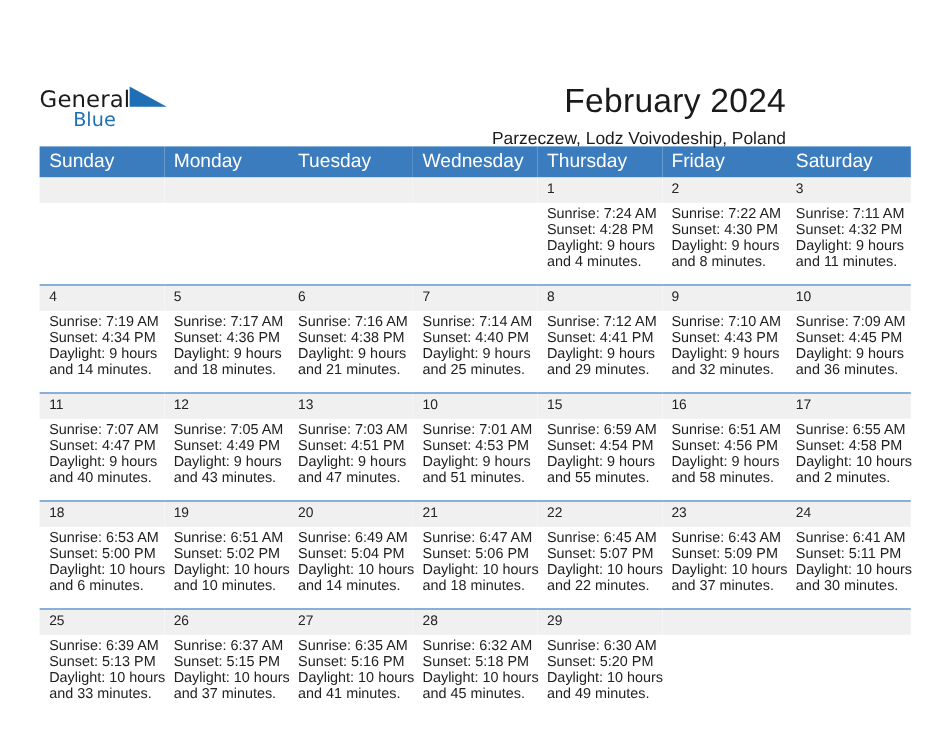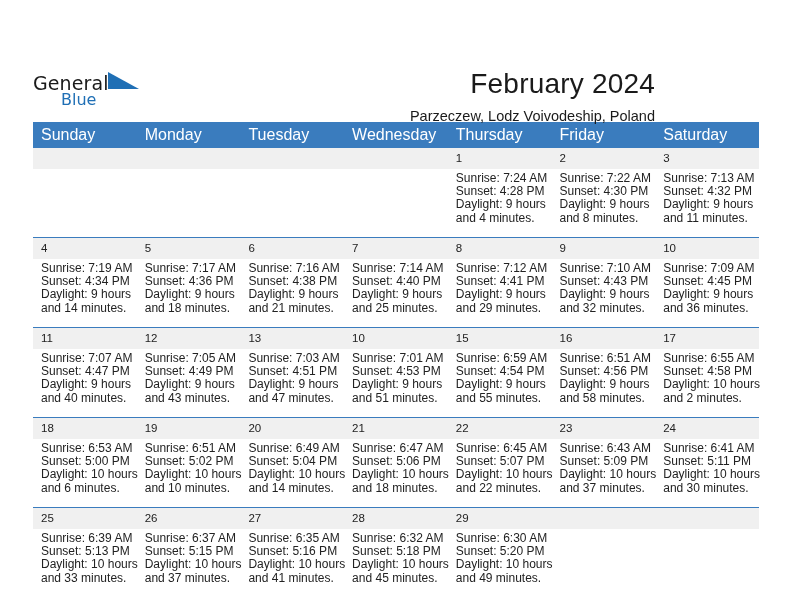--- a/index.html
+++ b/index.html
@@ -207,21 +207,21 @@
             <div class="cellbody">
               <div>Sunrise: 7:22 AM</div>
               <div>Sunset: 4:30 PM</div>
               <div>Daylight: 9 hours</div>
               <div>and 8 minutes.</div>
             </div>
           </td>
           <td>
             <div class="daynum">3</div>
             <div class="cellbody">
-              <div>Sunrise: 7:13 AM</div>
+              <div>Sunrise: 7:11 AM</div>
               <div>Sunset: 4:32 PM</div>
               <div>Daylight: 9 hours</div>
               <div>and 11 minutes.</div>
             </div>
           </td>
         </tr>
         <tr class="week-row">
           <td>
             <div class="daynum">4</div>
             <div class="cellbody">

